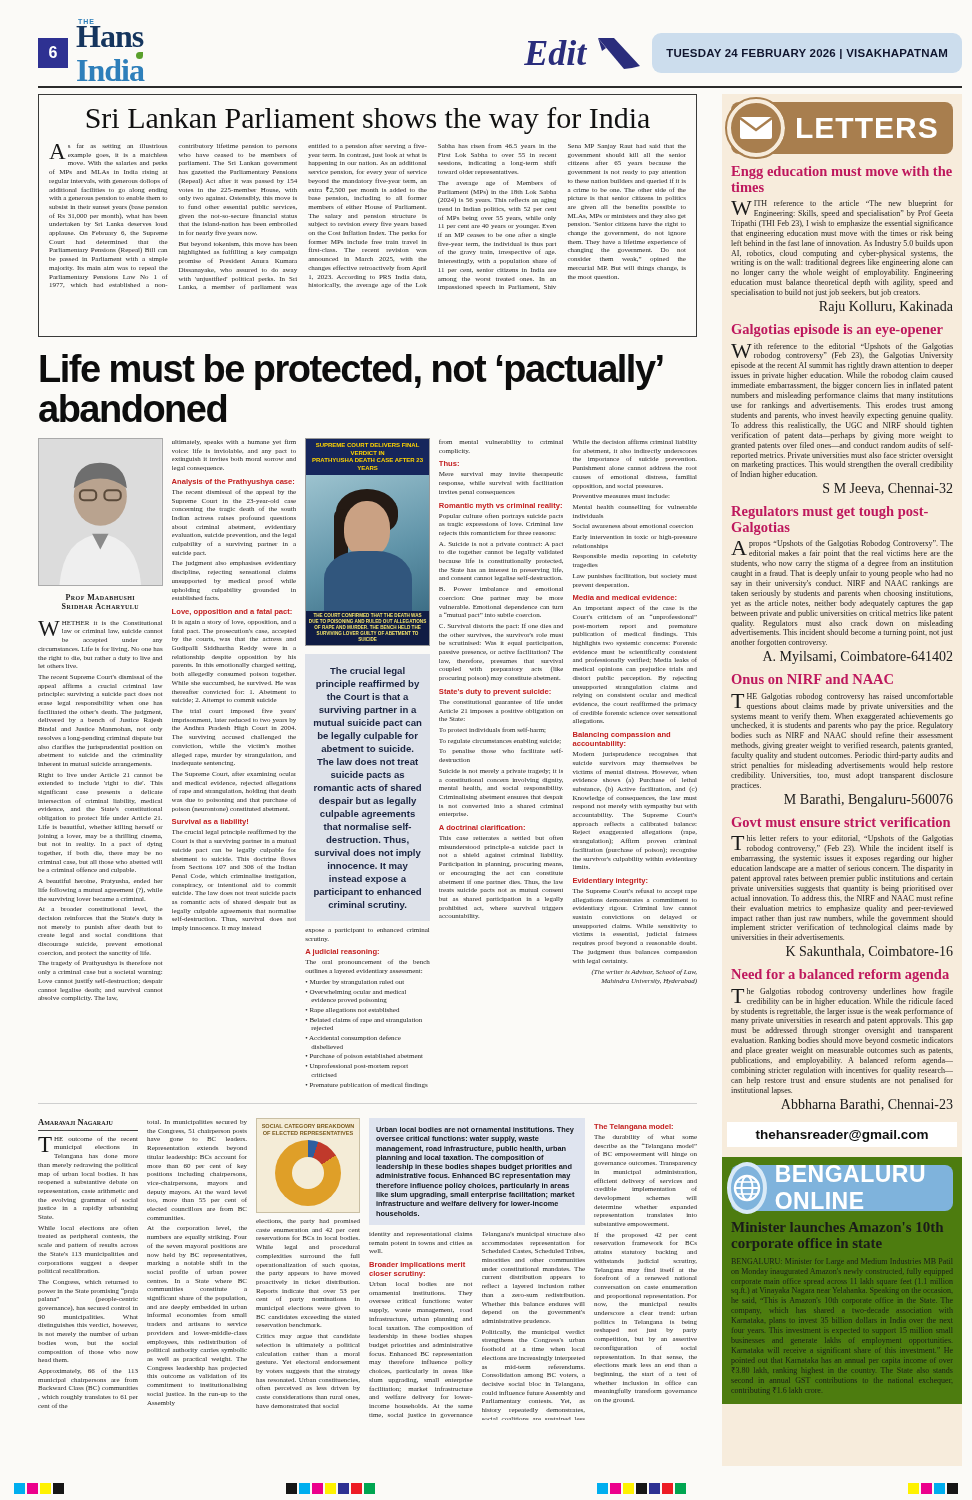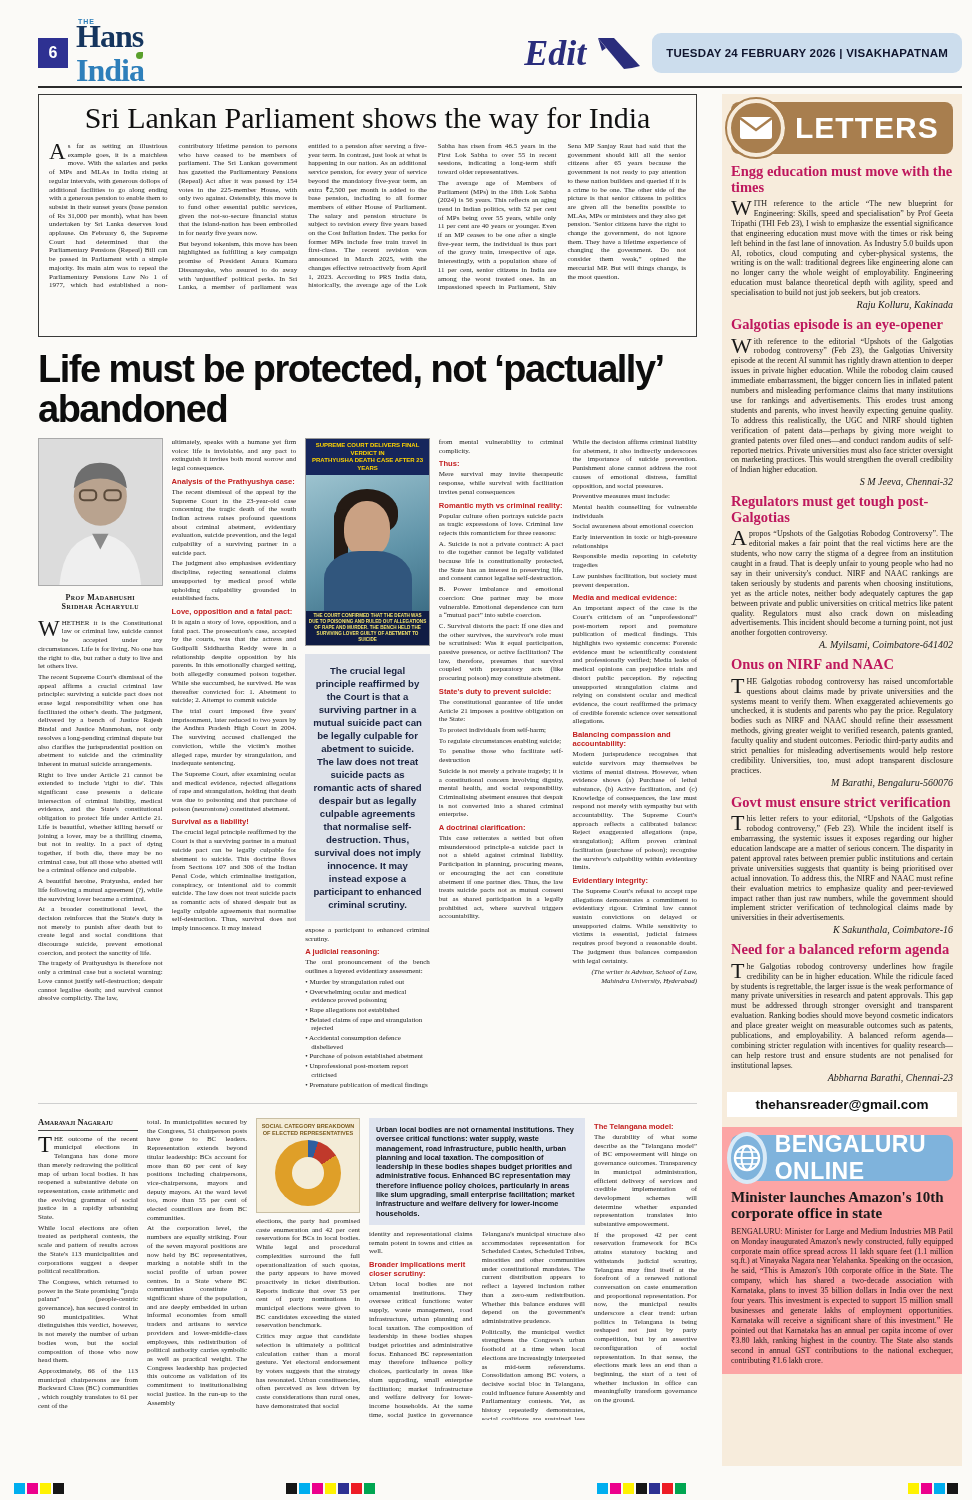--- a/index.html
+++ b/index.html
@@ -72,23 +72,23 @@
   .twocol { display:flex; gap:9px; }
   .twocol > div { flex:1; overflow:hidden; }
 
   
   .lhead { background:#a87e4e; border-radius:8px; height:52px; display:flex; align-items:center; position:relative; margin-bottom:10px; }
   .envcirc { width:58px; height:58px; background:#a87e4e; border:4px solid #f7ecdc; outline:2px solid #a87e4e; border-radius:50%; display:flex; align-items:center; justify-content:center; margin-left:-4px; z-index:2; }
   .lhead .word { color:#fff; font:bold 30px "Liberation Sans",sans-serif; letter-spacing:1px; margin-left:10px; }
   .letter h3 { font:bold 14.5px/15.5px "Liberation Serif",serif; color:#be185d; margin:7px 0 4px; }
   .letter .body { font-size:8px; line-height:9.9px; text-align:justify; }
   .letter .body::first-letter { float:left; font-size:22px; line-height:18px; padding-right:2px; font-weight:500; }
-  .letter .sig { text-align:right; font-size:10px; font-style:italic; margin-top:1px; }
+  .letter .sig { text-align:right; font-size:14px; margin-top:1px; }
   .emailbar { background:#fff; margin:9px -4px 0; padding:5px 4px; text-align:center; font:bold 13.5px "Liberation Sans",sans-serif; color:#111; }
-  .bpanel { background:#fca5a5; margin:10px -9px 1px; padding:8px 9px 9px; }
+  .bpanel { background:#4d7c0f; margin:10px -9px 1px; padding:8px 9px 9px; }
   .bhead { background:#7fb3dc; border-radius:8px; height:46px; display:flex; align-items:center; position:relative; margin-bottom:8px; }
   .globecirc { width:52px; height:52px; background:#7fb3dc; border:4px solid #d9eaf7; border-radius:50%; display:flex; align-items:center; justify-content:center; margin-left:-4px; z-index:2; }
   .bhead .word { color:#fff; font:bold 23px "Liberation Sans",sans-serif; letter-spacing:.5px; margin-left:8px; }
   .bpanel h3 { font:bold 15px/16.5px "Liberation Serif",serif; margin:3px 0 5px; }
   .bpanel .body { font-size:8px; line-height:9.9px; text-align:justify; }
   .readmore { background:#9cc4e4; margin-top:8px; padding:5px 4px; text-align:center; font:bold 14.5px/17px "Liberation Sans",sans-serif; color:#14306b; }
   .regmarks { position:absolute; bottom:6px; left:0; width:100%; display:flex; justify-content:space-between; padding:0 14px; }
   .reggroup { display:flex; gap:2px; }
   .sq { width:11px; height:11px; }
 </style>

